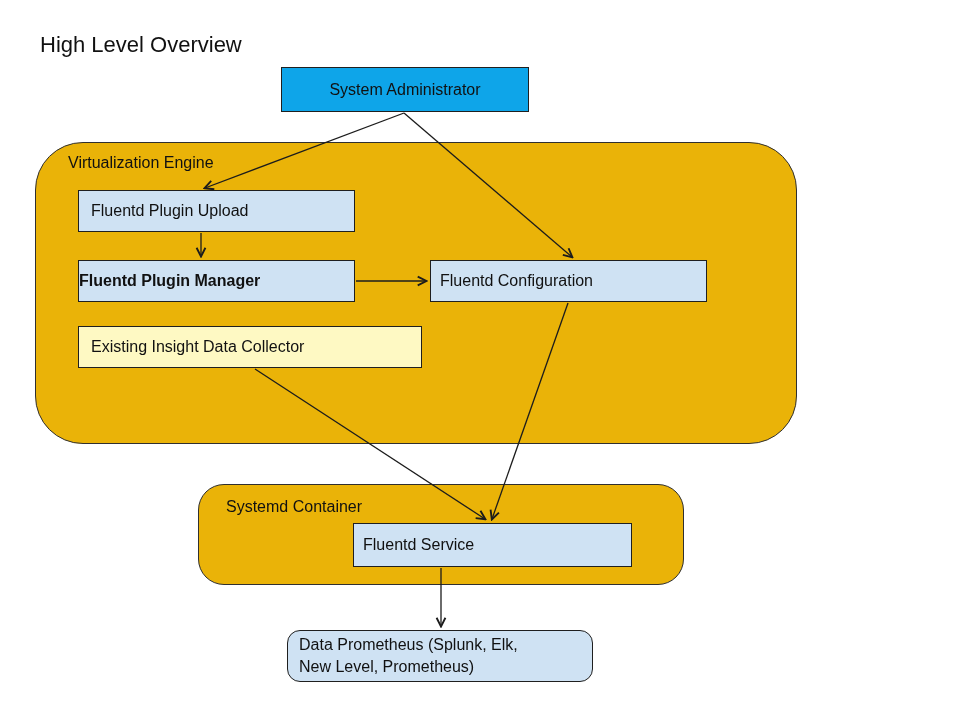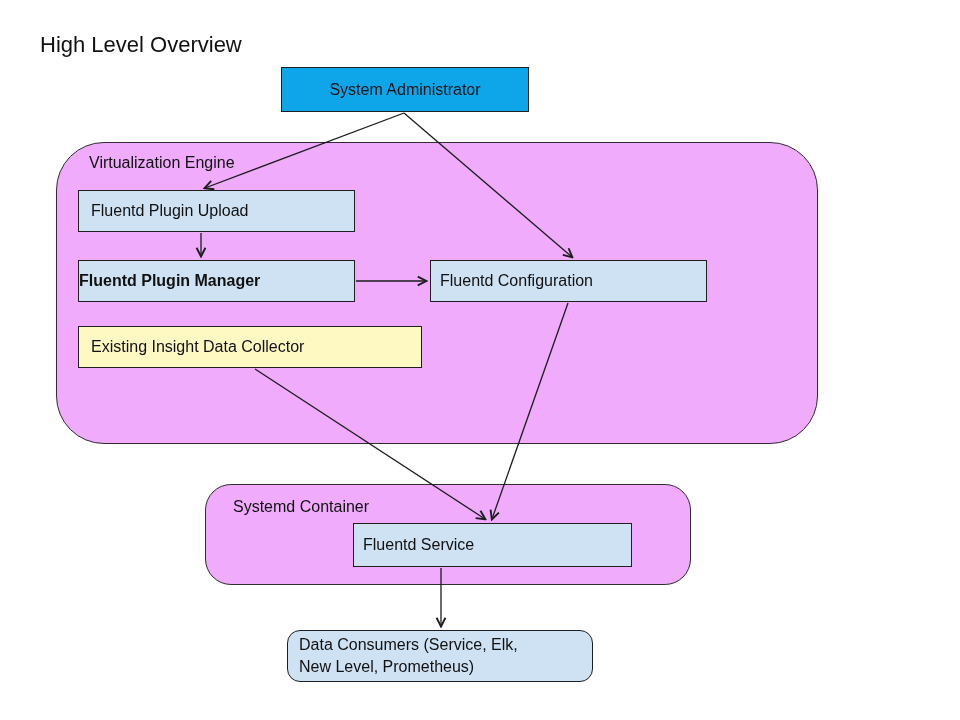--- a/index.html
+++ b/index.html
@@ -18,34 +18,33 @@
   }
   .page-title {
     position: absolute;
     left: 40px;
     top: 32px;
     font-size: 22px;
     color: #111111;
   }
   .container-box {
     position: absolute;
-    background: #f0abfc;
+    background: #eab308;
     border: 1.5px solid #2f2f2f;
     box-sizing: border-box;
-    margin-left: 21px;
   }
   .container-ve {
     left: 35px;
     top: 142px;
     width: 762px;
     height: 302px;
     border-radius: 48px;
   }
   .container-systemd {
-    left: 184px;
+    left: 198px;
     top: 484px;
     width: 486px;
     height: 101px;
     border-radius: 26px;
   }
   .container-label {
     position: absolute;
     font-size: 16px;
     color: #111111;
     white-space: nowrap;
@@ -121,21 +120,21 @@
 
   <div class="node node-yellow node-collector">
     <span>Existing Insight Data Collector</span>
   </div>
 
   <div class="node node-blue node-service">
     <span>Fluentd Service</span>
   </div>
 
   <div class="node node-blue node-consumers">
-    <span>Data Consumers (Service, Elk,</span>
+    <span>Data Prometheus (Splunk, Elk,</span>
     <span>New Level, Prometheus)</span>
   </div>
 
   <svg class="edges-layer" viewBox="0 0 960 720">
     <defs>
       <marker id="arrow" viewBox="0 0 10 10" refX="8.5" refY="5" markerWidth="8.5" markerHeight="8.5" orient="auto-start-reverse">
         <path d="M1,1 L9,5 L1,9" fill="none" stroke="#1c1c1c" stroke-width="1.7"></path>
       </marker>
     </defs>
     <line class="edge" x1="404" y1="113" x2="205" y2="188" marker-end="url(#arrow)"></line>

